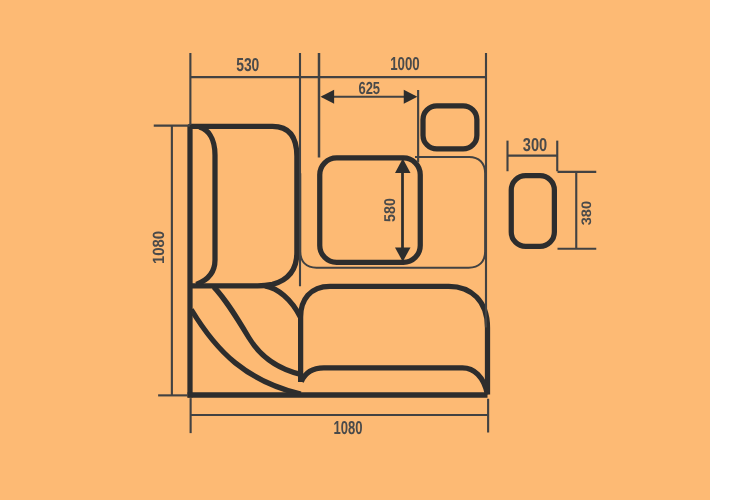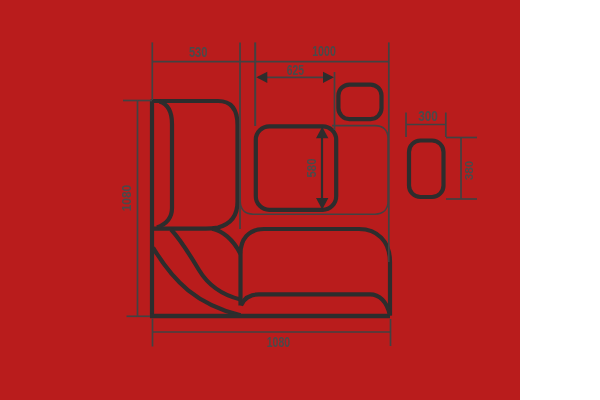--- a/index.html
+++ b/index.html
@@ -1,16 +1,16 @@
 <!DOCTYPE html>
 <html><head>
 <meta charset="utf-8">
 <style>
   html,body{margin:0;padding:0;background:#ffffff;}
-  .wrap{width:520px;height:400px;position:relative;background:#b91c1c;overflow:hidden;}
+  .wrap{width:568px;height:400px;position:relative;background:#fdba74;overflow:hidden;}
   text{font-family:"Liberation Sans",sans-serif;fill:#4a4a4a;}
 </style>
 </head>
 <body>
 <div class="wrap">
 <svg width="600" height="400" viewBox="0 0 600 400" xmlns="http://www.w3.org/2000/svg" style="filter:blur(0.35px)">
 
   <path d="M332,125.6 L375,125.6 C383.2,125.5 388.1,130.4 388.1,138.6 L388.1,201.1 C388.1,209.3 383.2,214.2 375,214.2 L253.2,214.2 C245,214.2 240.2,209.3 240.2,201.1 L240.2,138.6" fill="none" stroke="#424242" stroke-width="1.6"></path>
 
   <path d="M152,318 L152,101 L218,101 C231,101 237.5,109 237.5,125 L237.5,202 C237.5,216 231,224 218,227.5 Q212,228.7 206,228.7 L154,228.7" fill="none" stroke="#2d2d2d" stroke-width="4.2" stroke-linejoin="round"></path>

